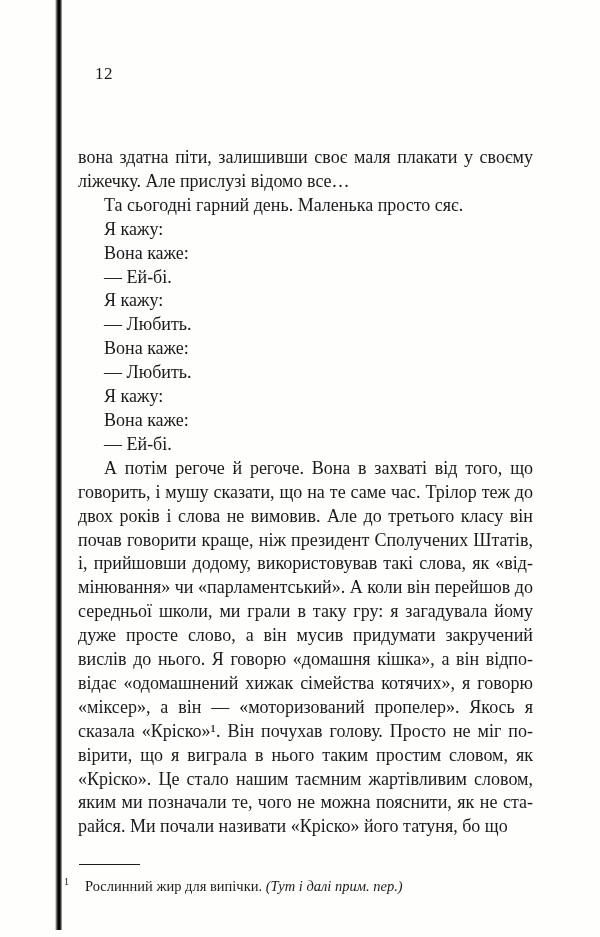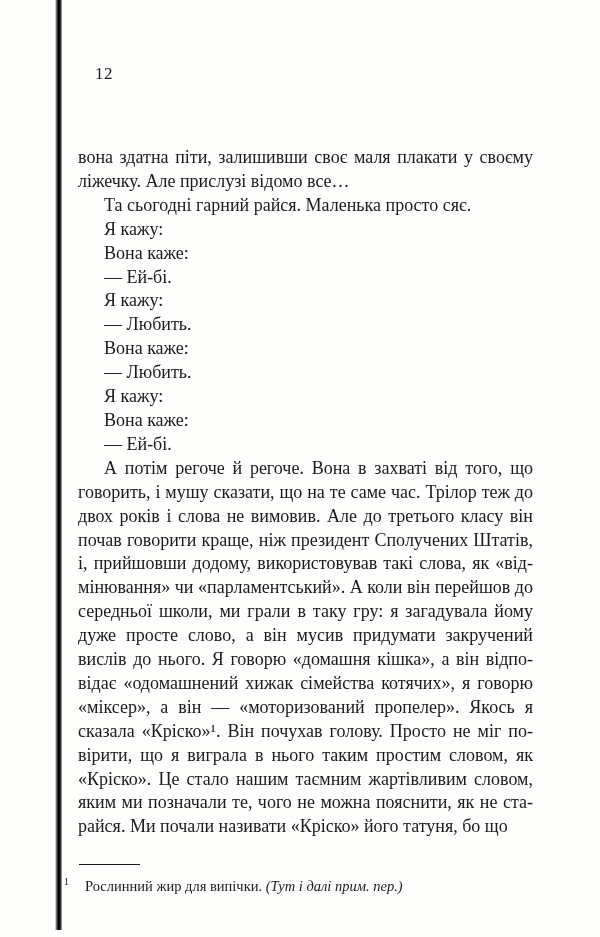--- a/index.html
+++ b/index.html
@@ -75,21 +75,21 @@
 <body>
 
 <div class="page">
 
   <div class="spine"></div>
 
   <div class="page-number">12</div>
 
   <div class="text-block">
       <p class="para">вона здатна піти, залишивши своє маля плакати у своєму ліжечку. Але прислузі відомо все…</p>
-      <p class="para indent">Та сьогодні гарний райся. Маленька просто сяє.</p>
+      <p class="para indent">Та сьогодні гарний день. Маленька просто сяє.</p>
       <p class="para indent">Я кажу:</p>
       <p class="para indent">Вона каже:</p>
       <p class="para indent">— Ей-бі.</p>
       <p class="para indent">Я кажу:</p>
       <p class="para indent">— Любить.</p>
       <p class="para indent">Вона каже:</p>
       <p class="para indent">— Любить.</p>
       <p class="para indent">Я кажу:</p>
       <p class="para indent">Вона каже:</p>
       <p class="para indent">— Ей-бі.</p>

